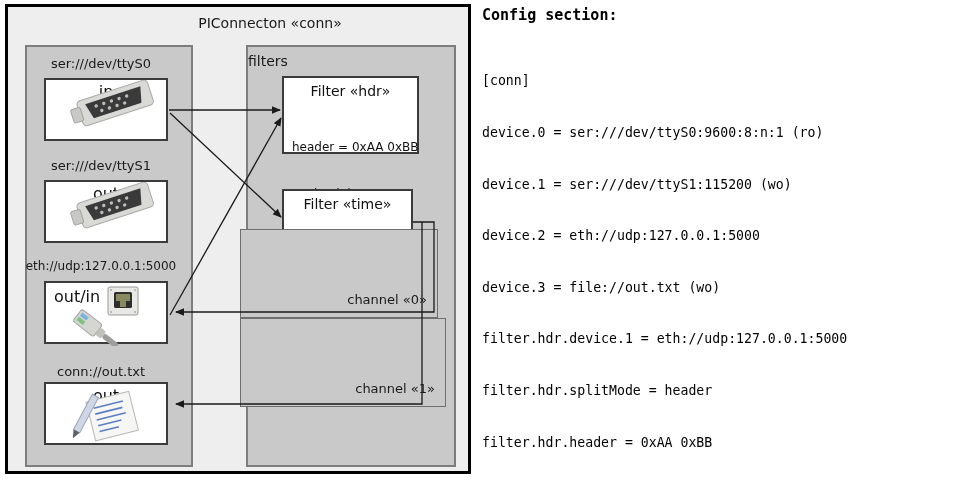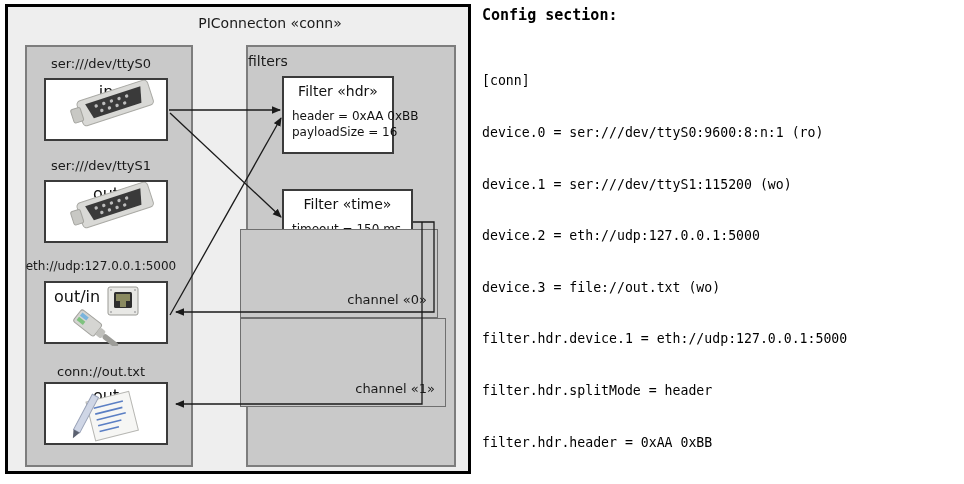--- a/index.html
+++ b/index.html
@@ -59,21 +59,21 @@
     border:2px solid #3b3b3b;box-sizing:border-box;
   }
   .filter-title{
     position:absolute;left:0;top:5px;width:100%;
     text-align:center;font-size:14px;color:#111;
   }
   .filter-attrs{
     position:absolute;left:8px;top:30px;font-size:12px;color:#111;
     line-height:16px;
   }
-  .filter-attrs div{white-space:nowrap;}
+  .filter-attrs div{white-space:nowrap;margin-top:31px;}
 
   
   .chan-panel{
     position:absolute;background:#c9c9c9;
     border:1px solid #6f6f6f;box-sizing:border-box;
   }
   .chan-label{
     position:absolute;right:10px;font-size:13px;color:#1a1a1a;
   }
 
@@ -194,21 +194,21 @@
           <line x1="6" y1="32" x2="26" y2="32"></line>
         </g>
         <g transform="translate(8,-6) rotate(42)">
           <rect x="0" y="0" width="7" height="40" fill="#cfd6e6" stroke="#9aa3b8"></rect>
           <path d="M0 40 L3.5 48 L7 40 Z" fill="#5b6170"></path>
         </g>
       </g>
     </svg>
   </div>
 
-  <div class="filter-box" style="left:282px;top:76px;width:112px;height:78px;">
+  <div class="filter-box" style="left:282px;top:76px;width:137px;height:78px;">
     <div class="filter-title">Filter «hdr»</div>
     <div class="filter-attrs">
       <div>header = 0xAA 0xBB</div>
       <div>payloadSize = 16</div>
     </div>
   </div>
 
   <div class="filter-box" style="left:282px;top:189px;width:131px;height:68px;">
     <div class="filter-title">Filter «time»</div>
     <div class="filter-attrs">

